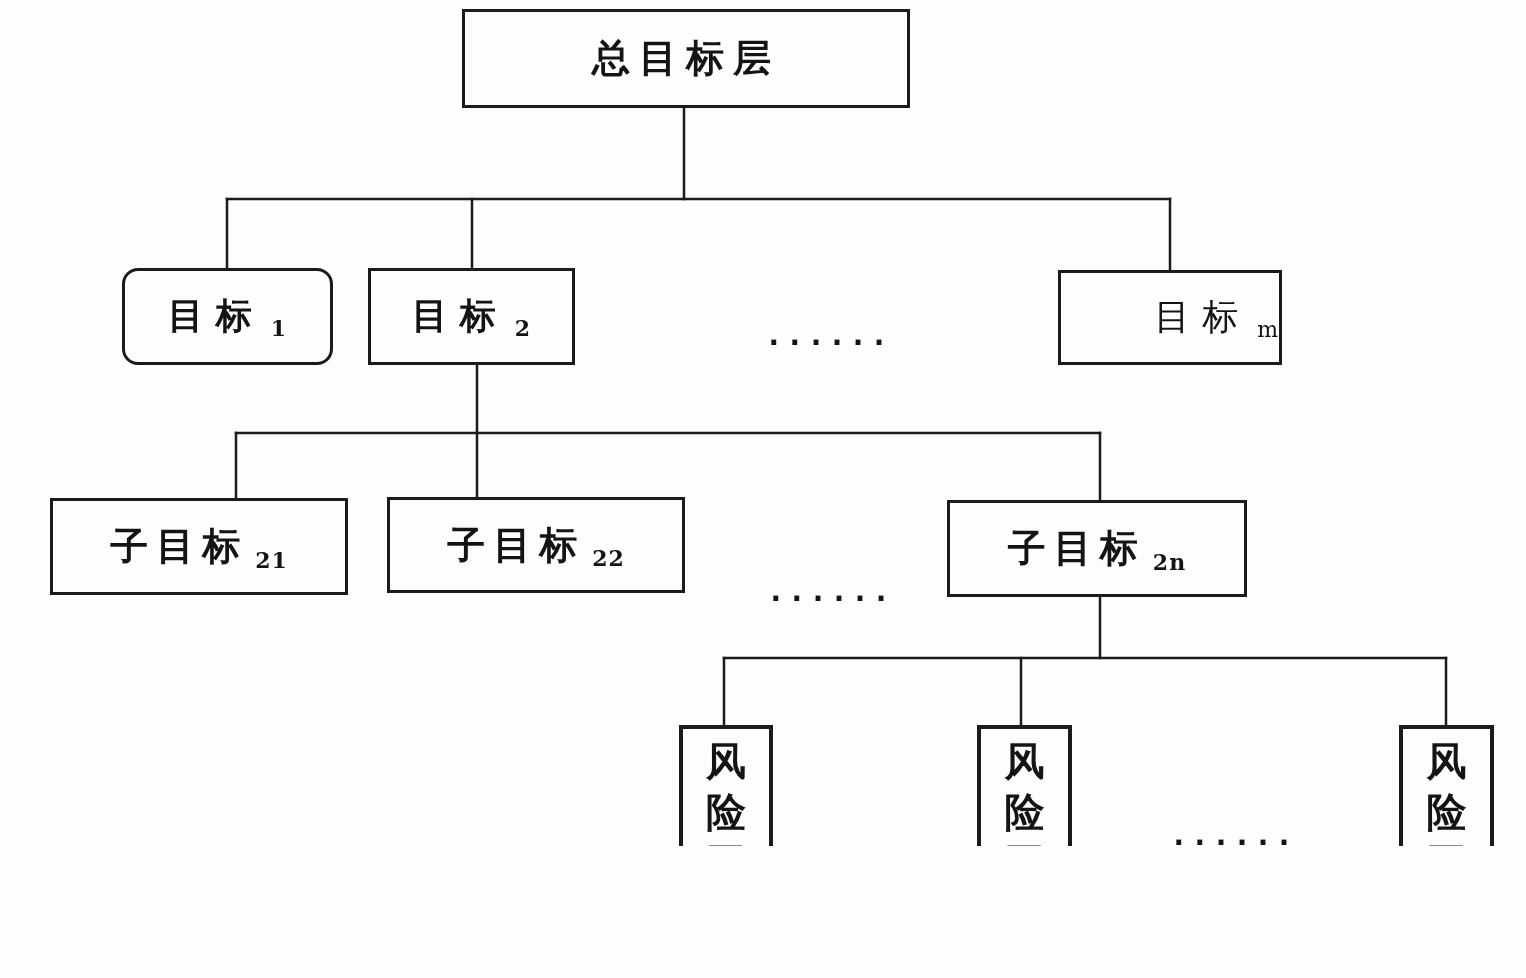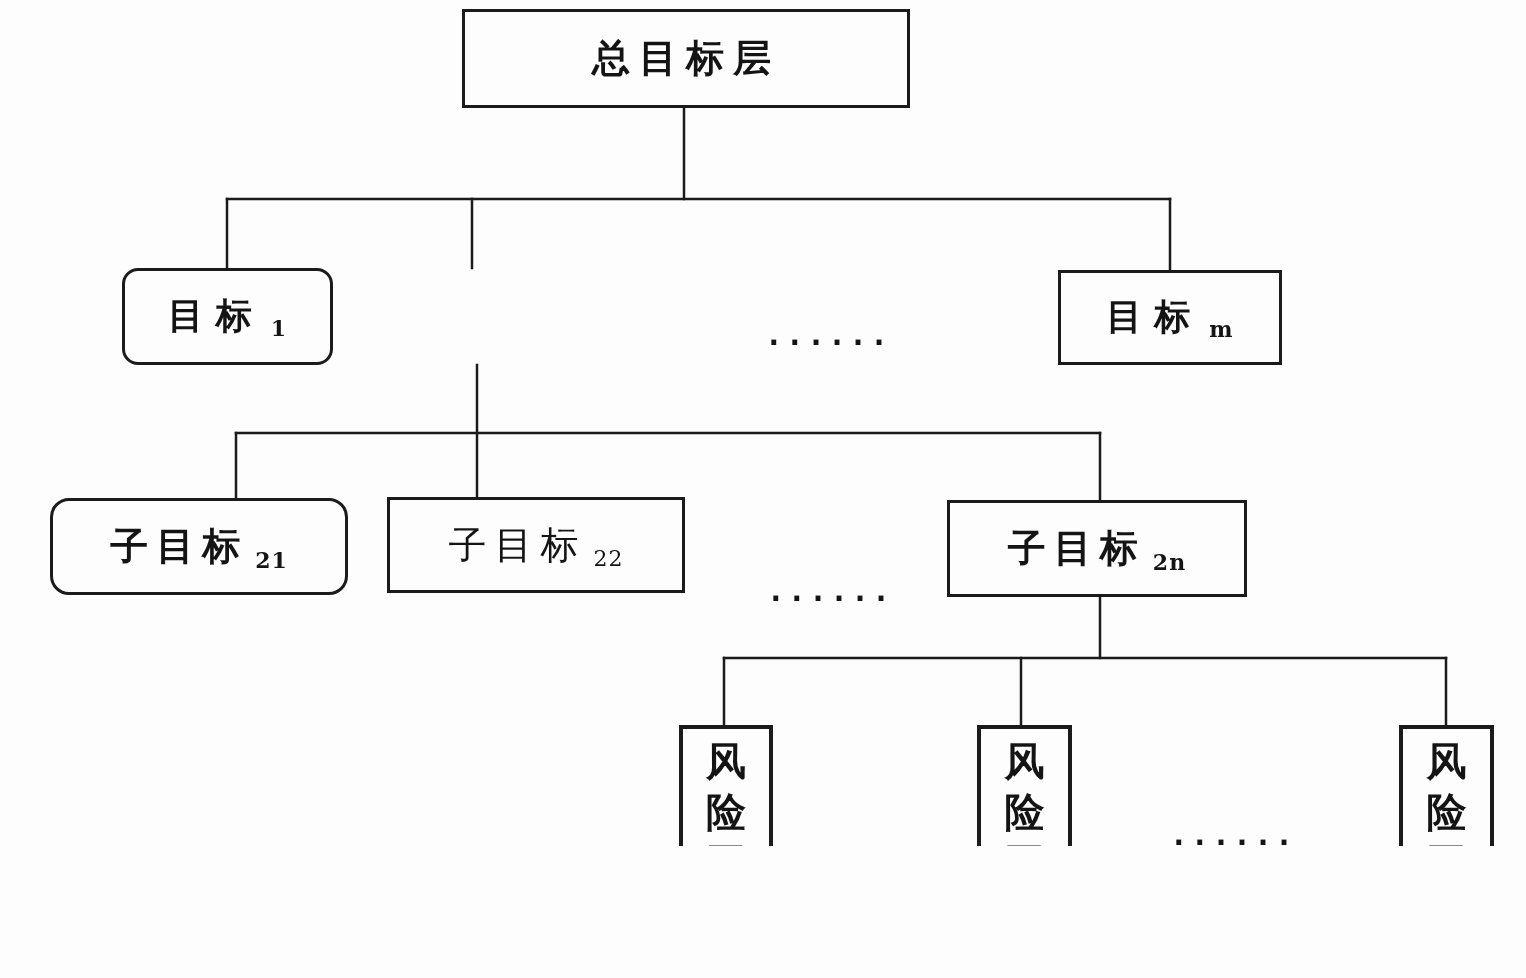--- a/index.html
+++ b/index.html
@@ -27,23 +27,23 @@
     display:flex;align-items:center;justify-content:center;
     text-align:center;
   }
   .label{white-space:nowrap;}
   .label sub{font-size:22px;line-height:0;margin-left:7px;letter-spacing:1px;}
 
   
   #node-root {left:462px;top:9px;  width:448px;height:99px;font-size:38px;letter-spacing:9px;font-weight:600;}
   #node-goal1{left:122px;top:268px;width:211px;height:97px;font-size:36px;letter-spacing:12px;font-weight:600;border-radius:16px;}
   #node-goal2{left:368px;top:268px;width:207px;height:97px;font-size:36px;letter-spacing:12px;font-weight:600;}
-  #node-goalm{left:1058px;top:270px;width:224px;height:95px;font-size:36px;letter-spacing:12px;font-weight:700;}
-  #node-sub21{left:50px; top:498px;width:298px;height:97px;font-size:38px;letter-spacing:8px;font-weight:600;border-radius:19px;}
-  #node-sub22{left:387px;top:497px;width:298px;height:96px;font-size:38px;letter-spacing:8px;font-weight:400;text-align:center;}
+  #node-goalm{left:1058px;top:270px;width:224px;height:95px;font-size:36px;letter-spacing:12px;font-weight:400;justify-content:flex-end;}
+  #node-sub21{left:50px; top:498px;width:298px;height:97px;font-size:38px;letter-spacing:8px;font-weight:600;}
+  #node-sub22{left:387px;top:497px;width:298px;height:96px;font-size:38px;letter-spacing:8px;font-weight:700;text-align:center;}
   #node-sub2n{left:947px;top:500px;width:300px;height:97px;font-size:38px;letter-spacing:8px;font-weight:600;align-items:center;}
 
   
   .vnode{border-width:4px;}
   #node-risk1{left:679px; top:725px;width:94px;height:224px;}
   #node-risk2{left:977px; top:725px;width:95px;height:224px;}
   #node-risk3{left:1399px;top:725px;width:95px;height:224px;}
   .vlabel{
     width:1em;
     font-size:40px;
@@ -91,20 +91,23 @@
   </svg>
 
   <div class="node" id="node-root">
     <span class="label">总目标层</span>
   </div>
 
   <div class="node" id="node-goal1">
     <span class="label"><span>目标</span><sub>1</sub></span>
   </div>
 
+  <div class="node" id="node-goal2">
+    <span class="label"><span>目标</span><sub>2</sub></span>
+  </div>
 
   <div class="node" id="node-goalm">
     <span class="label"><span>目标</span><sub>m</sub></span>
   </div>
 
   <div class="node" id="node-sub21">
     <span class="label"><span>子目标</span><sub>21</sub></span>
   </div>
 
   <div class="node" id="node-sub22">

